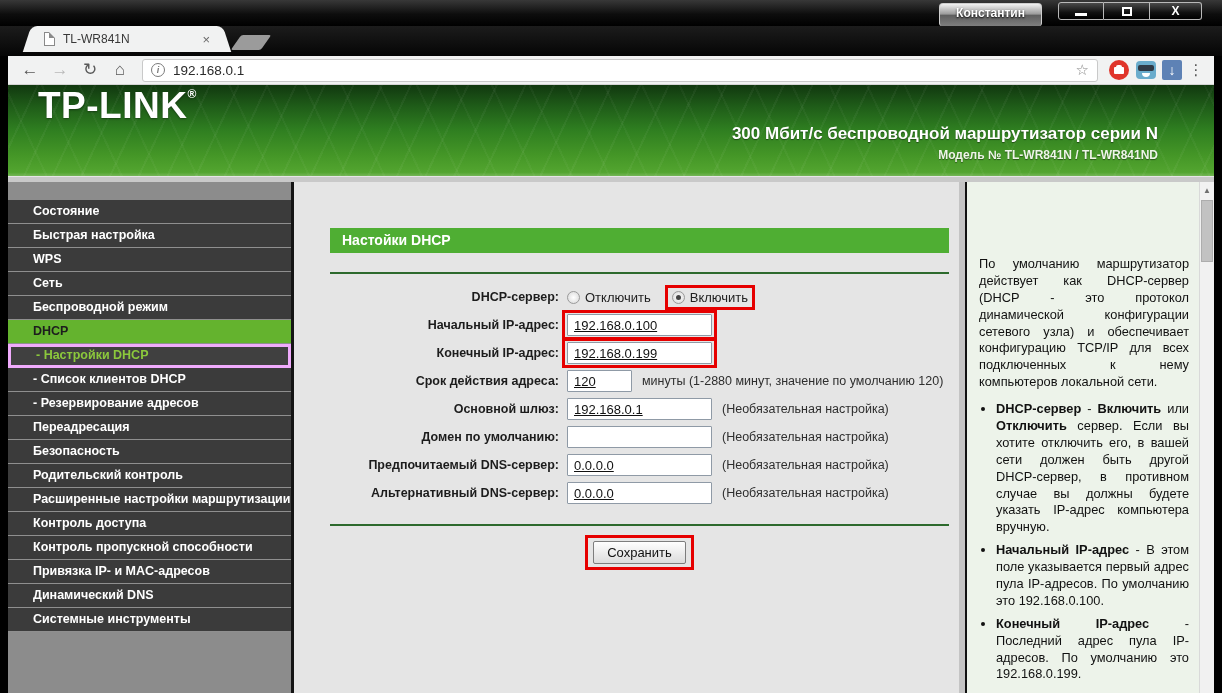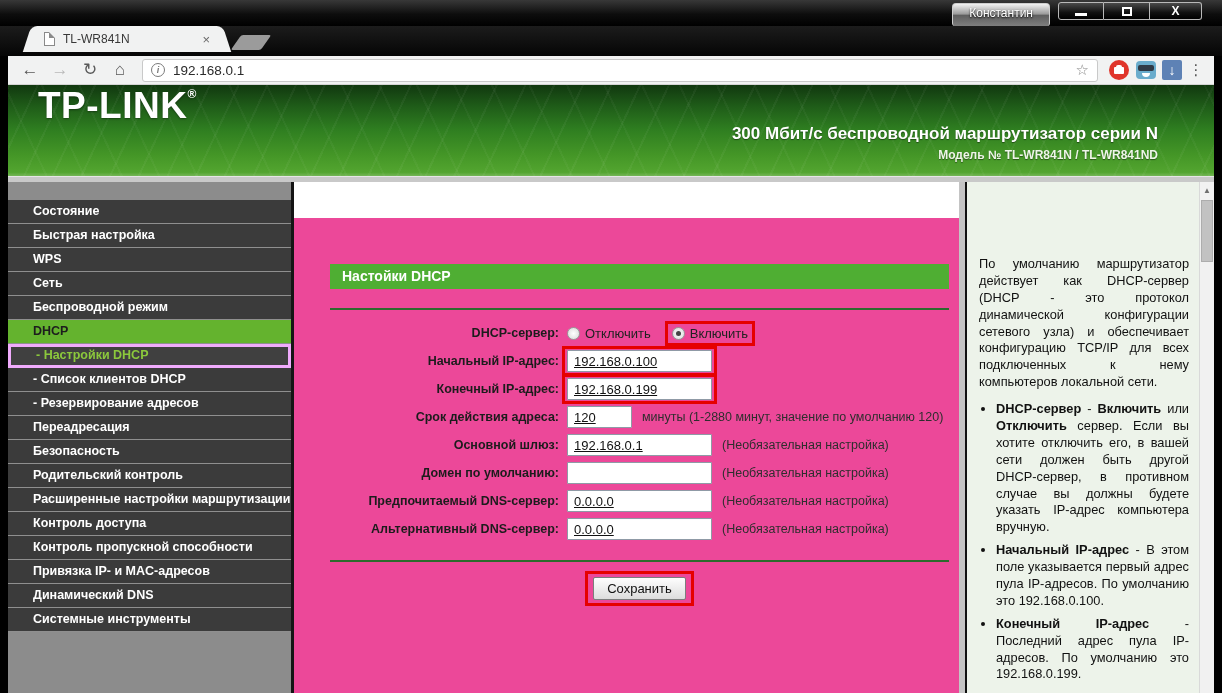--- a/index.html
+++ b/index.html
@@ -2,24 +2,24 @@
 <html><head>
 <meta charset="utf-8">
 <style>
   * { margin:0; padding:0; box-sizing:border-box; }
   html,body { width:1222px; height:693px; background:#000; overflow:hidden;
               font-family:"Liberation Sans","DejaVu Sans",sans-serif; }
 
   
   .titlebar { position:absolute; left:0; top:0; width:1222px; height:26px;
               background:linear-gradient(#383838,#0d0d0d 55%,#000); }
-  .profile-btn { position:absolute; right:172px; top:3px; height:23px; padding:0 16px;
+  .profile-btn { position:absolute; right:180px; top:3px; height:23px; padding:0 16px;
               background:linear-gradient(#f2f2f2,#9c9c9c 45%,#5f5f5f 52%,#7f7f7f);
               border:1px solid #cfcfcf; border-bottom:none; border-radius:4px 4px 3px 3px;
-              color:#fff; font-size:12px; font-weight:normal; line-height:19px;
+              color:#fff; font-size:12px; font-weight:bold; line-height:19px;
               text-shadow:0 1px 2px #000; }
   .winbtns { position:absolute; right:20px; top:2px; display:flex; }
   .winbtn { width:46px; height:18px; border:1px solid #b9b9b9; background:linear-gradient(#4a4a4a,#111 60%,#000);
             display:flex; align-items:center; justify-content:center; color:#fff; }
   .winbtn + .winbtn { border-left:none; }
   .winbtn:first-child { border-radius:3px 0 0 3px; }
   .winbtn:last-child { border-radius:0 3px 3px 0; width:52px; }
   .glyph-min { width:12px; height:3px; background:#fff; margin-top:6px; }
   .glyph-max { width:10px; height:9px; border:2px solid #fff; }
   .glyph-close { font-size:12px; font-weight:bold; line-height:1; }
@@ -87,21 +87,21 @@
   
   .sidebar { width:283px; background:#8c8c8c; padding-top:18px; }
   .menu-item { height:24px; background:#3b3b3b; border-bottom:1px solid #8f8f8f;
                color:#fff; font-size:12.5px; font-weight:bold; line-height:23px; padding-left:25px; cursor:pointer; }
   .menu-item.active { background:#64b32e; color:#1d1d1d; }
   .menu-item.sub-selected { background:#404040; color:#8bc83c; }
   .menu-item.annotated { border:3px solid #f0abfc; line-height:17px; }
   .vdiv { width:3px; background:#141414; }
 
   
-  .main { flex:1; background:#ec4899; overflow:hidden;margin-top:36px; }
+  .main { flex:1; background:#e5e5e5; overflow:hidden; }
   .form-area { margin:46px 10px 0 36px; }
   .form-title { height:25px; background:#4fae33; color:#fff; font-size:14px; font-weight:bold;
                 line-height:25px; padding-left:12px; }
   .grule { border:none; border-top:2px solid #2d6a2d; margin-top:19px; }
   .rows { margin-top:9px; }
   .frow { display:flex; align-items:center; height:28px; font-size:13px; }
   .flabel { width:237px; text-align:right; padding-right:8px; font-weight:bold; color:#1c1c1c; font-size:12.5px; }
   .fnote { margin-left:10px; color:#2e2e2e; font-size:12.5px; }
   .tinput { width:145px; height:22px; border:1px solid #8f9aa6; border-radius:1px; font-size:13px;
             color:#111; padding:0 6px; font-family:inherit; background:#fff;text-decoration:underline; }

